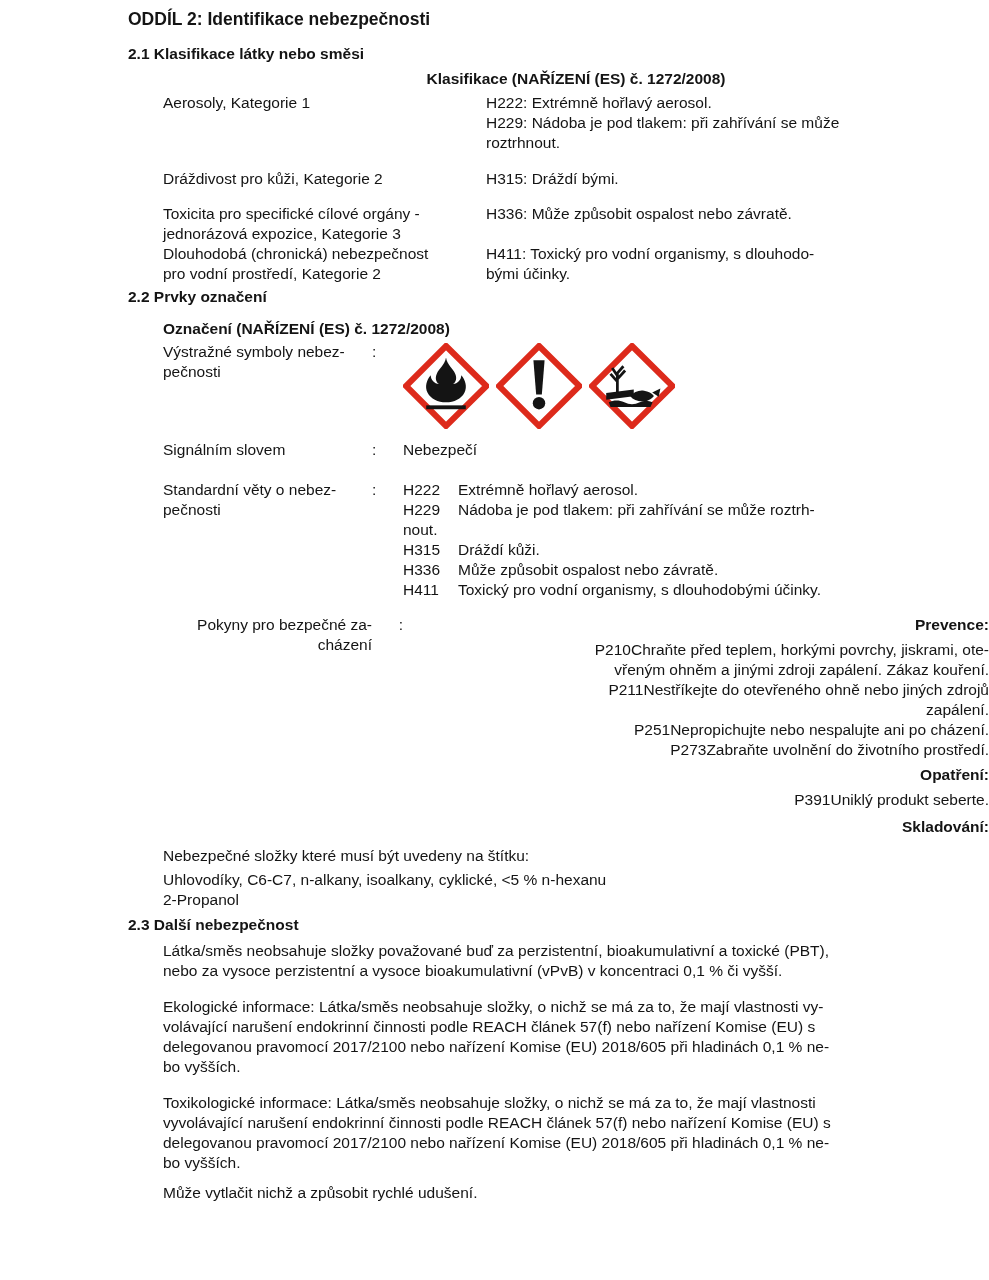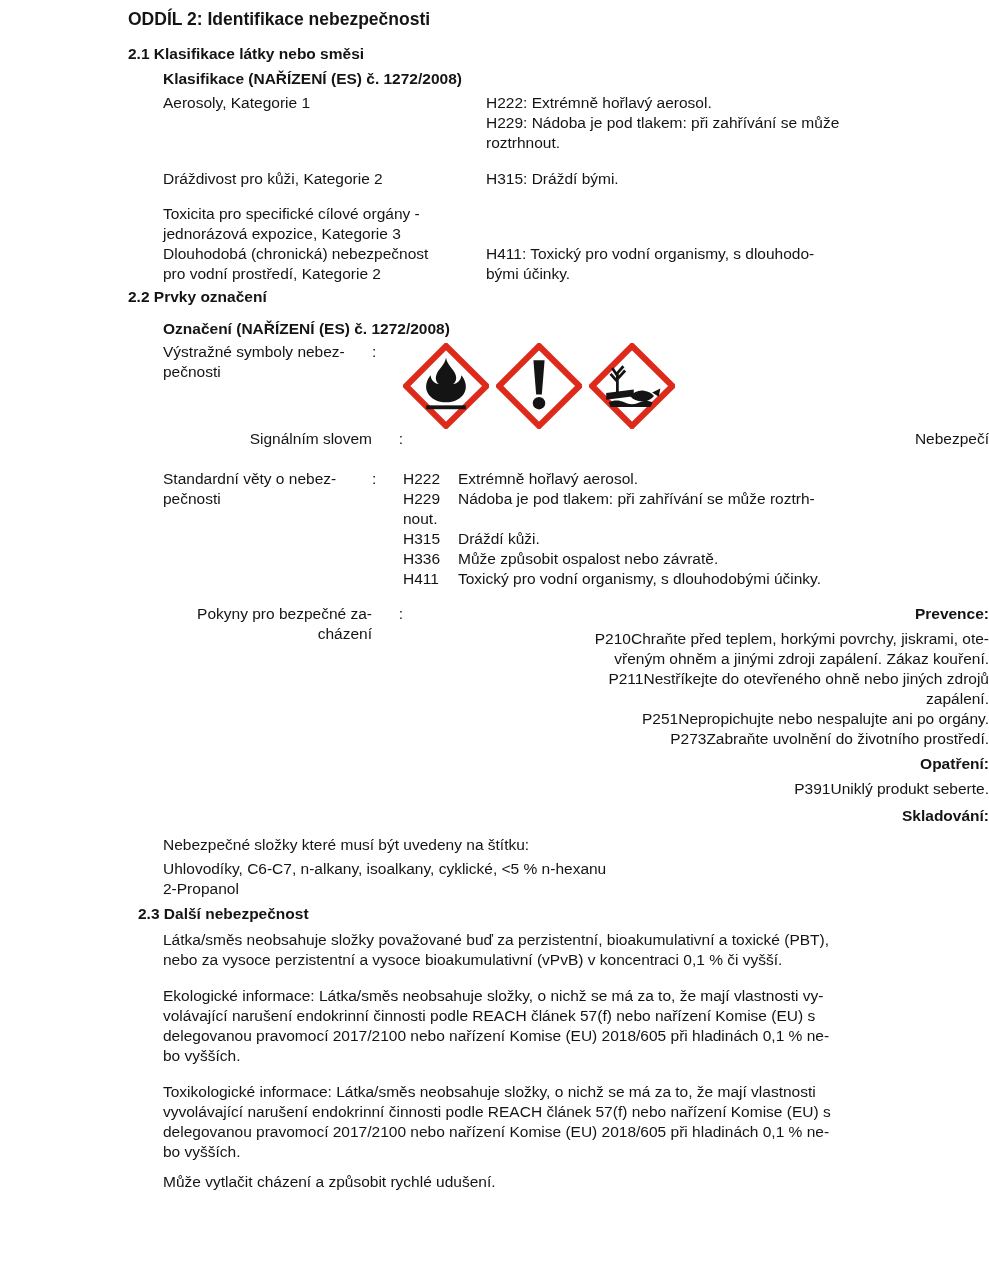--- a/index.html
+++ b/index.html
@@ -12,31 +12,31 @@
     color:#141414;
     font-family:"Liberation Sans","DejaVu Sans",sans-serif;
     font-size:15.5px;
     line-height:20px;
     padding:8px 0 4px 128px;
     overflow:hidden;
   }
   .pre { white-space:pre; }
   .doc-title { font-size:17.5px; line-height:22px; font-weight:bold; }
   .sec-h { font-weight:bold; }
-  .sub1 { margin:5px 0 0 35px; font-weight:bold; }
+  .sub1 { margin:5px 0 0 35px; font-weight:bold;text-align:center; }
   .sub2 { margin:12px 0 0 35px; font-weight:bold; }
   .h21 { margin-top:14px; }
   .h22 { margin-top:3px; }
-  .h23 { margin-top:5px;margin-left:10px; }
+  .h23 { margin-top:5px; }
   .crow { display:grid; grid-template-columns:323px 1fr; margin-left:35px; }
   .crow1 { margin-top:4px; margin-bottom:16px; }
   .crow2 { margin-bottom:15px; }
   .lrow { display:grid; grid-template-columns:209px 31px 1fr; margin-left:35px; align-items:start; }
   .lrow-pictos { margin-top:3px; }
-  .lrow-signal { margin-top:0;text-align:right; }
+  .lrow-signal { margin-top:11px; }
   .lrow-hazard { margin-top:20px; }
   .lrow-pokyny { margin-top:15px;text-align:right; }
   .pictos { display:flex; gap:7px; align-items:flex-start; margin-top:1px; }
   svg.picto { width:86px; height:86px; display:block; }
   .stmt { white-space:normal; }
   .stmt .code { display:inline-block; min-width:55px; white-space:pre; vertical-align:top; }
   .stmt .code.wide { min-width:0; margin-right:18px; }
   .stmt .txt { white-space:pre; }
   .pg-heading { font-weight:bold; margin-bottom:5px; }
   .pg1 { margin-top:5px; }
@@ -64,20 +64,21 @@
 H229: Nádoba je pod tlakem: při zahřívání se může
 roztrhnout.</div>
   </div>
   <div class="crow crow2">
     <div class="pre">Dráždivost pro kůži, Kategorie 2</div>
     <div class="pre">H315: Dráždí bými.</div>
   </div>
   <div class="crow">
     <div class="pre">Toxicita pro specifické cílové orgány -
 jednorázová expozice, Kategorie 3</div>
+    <div class="pre">H336: Může způsobit ospalost nebo závratě.</div>
   </div>
   <div class="crow">
     <div class="pre">Dlouhodobá (chronická) nebezpečnost
 pro vodní prostředí, Kategorie 2</div>
     <div class="pre">H411: Toxický pro vodní organismy, s dlouhodo-
 bými účinky.</div>
   </div>
 
   <div class="sec-h h22">2.2 Prvky označení</div>
   <div class="sub2">Označení (NAŘÍZENÍ (ES) č. 1272/2008)</div>
@@ -138,21 +139,21 @@
     <div class="pre">Pokyny pro bezpečné za-
 cházení</div>
     <div>:</div>
     <div>
       <div class="pg0">
         <div class="pg-heading">Prevence:</div>
         <div class="stmt"><span class="code">P210</span><span class="txt">Chraňte před teplem, horkými povrchy, jiskrami, ote-
 vřeným ohněm a jinými zdroji zapálení. Zákaz kouření.</span></div>
         <div class="stmt"><span class="code">P211</span><span class="txt">Nestříkejte do otevřeného ohně nebo jiných zdrojů
 zapálení.</span></div>
-        <div class="stmt"><span class="code">P251</span><span class="txt">Nepropichujte nebo nespalujte ani po orgány.</span></div>
+        <div class="stmt"><span class="code">P251</span><span class="txt">Nepropichujte nebo nespalujte ani po cházení.</span></div>
         <div class="stmt"><span class="code">P273</span><span class="txt">Zabraňte uvolnění do životního prostředí.</span></div>
       </div>
       <div class="pg1">
         <div class="pg-heading">Opatření:</div>
         <div class="stmt"><span class="code">P391</span><span class="txt">Uniklý produkt seberte.</span></div>
       </div>
       <div class="pg2">
         <div class="pg-heading">Skladování:</div>
       </div>
     </div>
@@ -166,15 +167,15 @@
   <div class="para1 pre">Látka/směs neobsahuje složky považované buď za perzistentní, bioakumulativní a toxické (PBT),
 nebo za vysoce perzistentní a vysoce bioakumulativní (vPvB) v koncentraci 0,1 % či vyšší.</div>
   <div class="para-n pre">Ekologické informace: Látka/směs neobsahuje složky, o nichž se má za to, že mají vlastnosti vy-
 volávající narušení endokrinní činnosti podle REACH článek 57(f) nebo nařízení Komise (EU) s
 delegovanou pravomocí 2017/2100 nebo nařízení Komise (EU) 2018/605 při hladinách 0,1 % ne-
 bo vyšších.</div>
   <div class="para-n pre">Toxikologické informace: Látka/směs neobsahuje složky, o nichž se má za to, že mají vlastnosti
 vyvolávající narušení endokrinní činnosti podle REACH článek 57(f) nebo nařízení Komise (EU) s
 delegovanou pravomocí 2017/2100 nebo nařízení Komise (EU) 2018/605 při hladinách 0,1 % ne-
 bo vyšších.</div>
-  <div class="final-line pre">Může vytlačit cházení a způsobit rychlé udušení.</div>
+  <div class="final-line pre">Může vytlačit nichž a způsobit rychlé udušení.</div>
 
 </div>
 
 </body></html>

